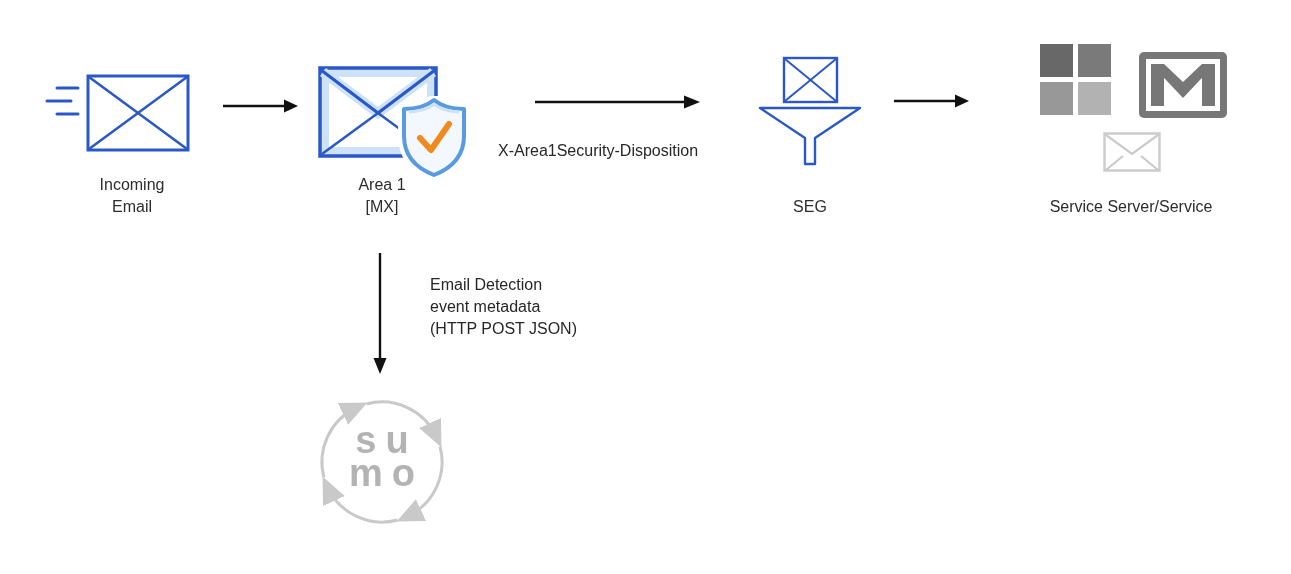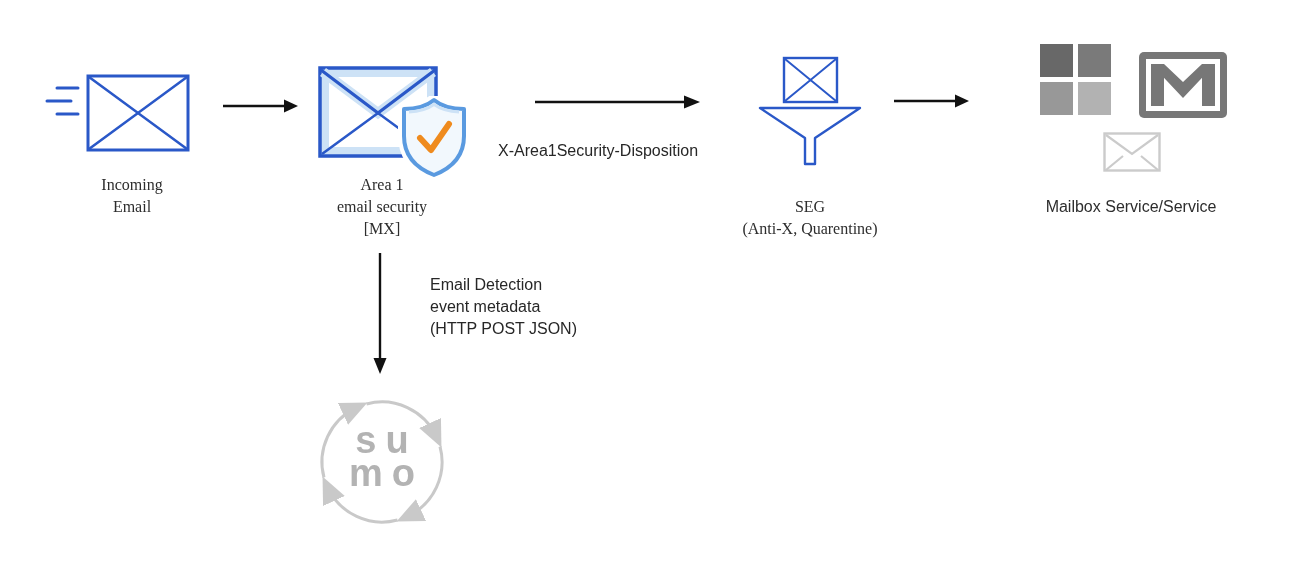--- a/index.html
+++ b/index.html
@@ -16,21 +16,21 @@
     overflow: hidden;
   }
   .abs { position: absolute; }
   .label {
     position: absolute;
     color: #2d2d2d;
     font-size: 16px;
     line-height: 22px;
     text-align: center;
   }
-  .label span { display: block; font-family: Liberation Serif, serif; }
+  .label span { display: block; }
   .label-left { text-align: left; }
   .edge-label {
     position: absolute;
     color: #272727;
     font-size: 16px;
     line-height: 22px;
     text-align: left;
   }
   .sumo-text {
     position: absolute;
@@ -86,41 +86,39 @@
 
   <svg class="abs" style="left:398px; top:96px;" width="72" height="84" viewBox="0 0 72 84">
     <path d="M36,4 C42,9 53,13 66,13 L66,40 C66,60 54,72 36,79 C18,72 6,60 6,40 L6,13 C19,13 30,9 36,4 Z" fill="none" stroke="#ffffff" stroke-width="12" stroke-linejoin="round"></path>
     <path d="M36,4 C42,9 53,13 66,13 L66,40 C66,60 54,72 36,79 C18,72 6,60 6,40 L6,13 C19,13 30,9 36,4 Z" fill="#f2f8fd" stroke="#5a9ae0" stroke-width="4" stroke-linejoin="round"></path>
     <path d="M11,16 C22,15.5 31,12 36,8.5 C41,12 50,15.5 61,16" fill="none" stroke="#cde2f6" stroke-width="3"></path>
     <path d="M22,42 L33,54 L51,28" fill="none" stroke="#ef8b1e" stroke-width="6" stroke-linecap="round" stroke-linejoin="round"></path>
   </svg>
 
   <div class="label" style="left:302px; top:174px; width:160px;text-align:center;">
     <span>Area 1</span>
-    <span>email security</span>
     <span>[MX]</span>
   </div>
 
   <svg class="abs" style="left:534px; top:92px;" width="168" height="20" viewBox="0 0 168 20">
     <line x1="1" y1="10" x2="150" y2="10" stroke="#111111" stroke-width="2.4"></line>
     <polygon points="150,3.5 166,10 150,16.5" fill="#111111"></polygon>
   </svg>
 
   <div class="edge-label" style="left:498px; top:140px; width:240px;">X-Area1Security-Disposition</div>
 
   <svg class="abs" style="left:758px; top:56px;" width="104" height="114" viewBox="0 0 104 114">
     <rect x="26" y="2" width="53" height="44" fill="#ffffff" stroke="#2a58c8" stroke-width="2.4"></rect>
     <path d="M27,3 L52.5,24 L78,3" fill="none" stroke="#2a58c8" stroke-width="2"></path>
     <path d="M27,45 L52.5,24 L78,45" fill="none" stroke="#2a58c8" stroke-width="2"></path>
     <path d="M2,52 L102,52 L57,82 L57,108 L47,108 L47,82 Z" fill="#ffffff" stroke="#2a58c8" stroke-width="2.4" stroke-linejoin="round"></path>
   </svg>
 
   <div class="label" style="left:710px; top:196px; width:200px;">
     <span>SEG</span>
-    <span>(Anti-X, Quarentine)</span>
   </div>
 
   <svg class="abs" style="left:893px; top:91px;" width="78" height="20" viewBox="0 0 78 20">
     <line x1="1" y1="10" x2="62" y2="10" stroke="#111111" stroke-width="2.4"></line>
     <polygon points="62,3.5 76,10 62,16.5" fill="#111111"></polygon>
   </svg>
 
   <svg class="abs" style="left:1040px; top:44px;" width="72" height="72" viewBox="0 0 72 72">
     <rect x="0" y="0" width="33" height="33" fill="#686868"></rect>
     <rect x="38" y="0" width="33" height="33" fill="#7a7a7a"></rect>
@@ -135,21 +133,21 @@
     <rect x="63" y="12" width="13" height="42" fill="#777777"></rect>
     <polygon points="12,12 25,12 44,30 63,12 76,12 44,46" fill="#777777"></polygon>
   </svg>
 
   <svg class="abs" style="left:1103px; top:132px;" width="58" height="40" viewBox="0 0 58 40">
     <rect x="1.5" y="1.5" width="55" height="37" fill="#ffffff" stroke="#cbcbcb" stroke-width="2.4"></rect>
     <path d="M3,3 L29,22 L55,3" fill="none" stroke="#cbcbcb" stroke-width="2.2"></path>
     <path d="M3,38 L20,24 M55,38 L38,24" fill="none" stroke="#cbcbcb" stroke-width="2.2"></path>
   </svg>
 
-  <div class="label" style="left:1021px; top:196px; width:220px;">Mailbox Service/Service</div>
+  <div class="label" style="left:1021px; top:196px; width:220px;">Service Server/Service</div>
 
   <svg class="abs" style="left:370px; top:252px;" width="20" height="124" viewBox="0 0 20 124">
     <line x1="10" y1="1" x2="10" y2="106" stroke="#111111" stroke-width="2.4"></line>
     <polygon points="3.5,106 10,122 16.5,106" fill="#111111"></polygon>
   </svg>
 
   <div class="edge-label label-left" style="left:430px; top:274px; width:230px;">
     <span style="display:block">Email Detection</span>
     <span style="display:block">event metadata</span>
     <span style="display:block">(HTTP POST JSON)</span>

